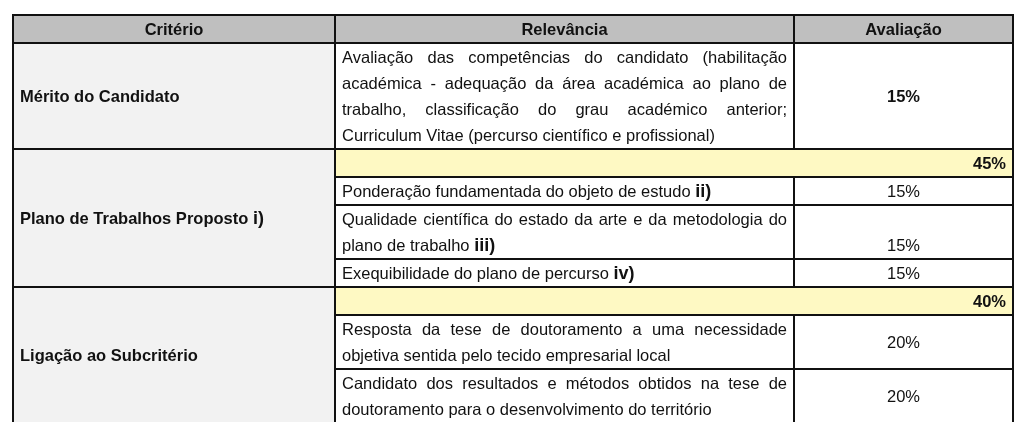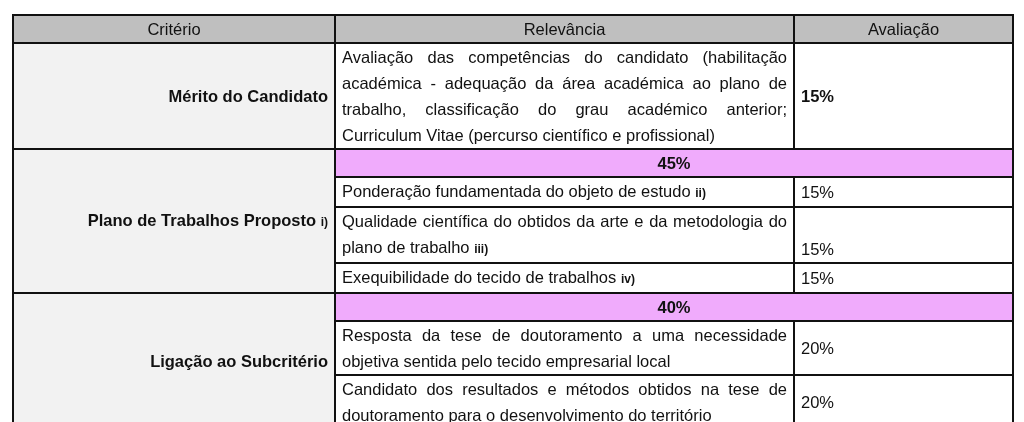--- a/index.html
+++ b/index.html
@@ -7,28 +7,28 @@
          font-family: "Liberation Sans", "DejaVu Sans", sans-serif; color: #111; }
   table.grid {
     position: absolute; left: 12px; top: 14px;
     width: 1000px; border-collapse: collapse; table-layout: fixed;
     font-size: 16.5px;
   }
   table.grid td, table.grid th {
     border: 2px solid #111; padding: 0 6px; vertical-align: middle;
     line-height: 26px;
   }
-  table.grid th { background: #bfbfbf; font-weight: normal; text-align: center; height: 26px; }
-  td.crit { background: #f2f2f2; font-weight: bold; text-align: right; }
+  table.grid th { background: #bfbfbf; font-weight: bold; text-align: center; height: 26px; }
+  td.crit { background: #f2f2f2; font-weight: bold; text-align: left; }
   td.sub { text-align: justify; text-align-last: left; }
-  td.pond { text-align: left; padding-right: 7px; }
+  td.pond { text-align: center; padding-right: 7px; }
   td.pond.bottom { vertical-align: bottom; }
   td.bold { font-weight: bold; }
-  td.subtotal { background: #f0abfc; font-weight: bold; text-align: center; padding-right: 7px; height: 22px; line-height: 22px; }
-  .note { font-weight: bold; font-size: 12px; }
+  td.subtotal { background: #fef9c3; font-weight: bold; text-align: right; padding-right: 7px; height: 22px; line-height: 22px; }
+  .note { font-weight: bold; font-size: 18px; }
 </style>
 </head>
 <body>
 
 <table class="grid">
   <colgroup>
     <col style="width:322px">
     <col style="width:459px">
     <col style="width:219px">
   </colgroup>
@@ -66,30 +66,30 @@
       <td class="sub">
         <span>Ponderação fundamentada do objeto de estudo</span>
         <span class="note">ii)</span>
       </td>
       <td class="pond">
         <span>15%</span>
       </td>
     </tr>
     <tr>
       <td class="sub">
-        <span>Qualidade científica do obtidos da arte e da metodologia do plano de trabalho</span>
+        <span>Qualidade científica do estado da arte e da metodologia do plano de trabalho</span>
         <span class="note">iii)</span>
       </td>
       <td class="pond bottom">
         <span>15%</span>
       </td>
     </tr>
     <tr>
       <td class="sub">
-        <span>Exequibilidade do tecido de trabalhos </span>
+        <span>Exequibilidade do plano de percurso </span>
         <span class="note">iv)</span>
       </td>
       <td class="pond">
         <span>15%</span>
       </td>
     </tr>
 
     <tr>
       <td class="crit" rowspan="3">
         <span>Ligação ao Subcritério</span>

